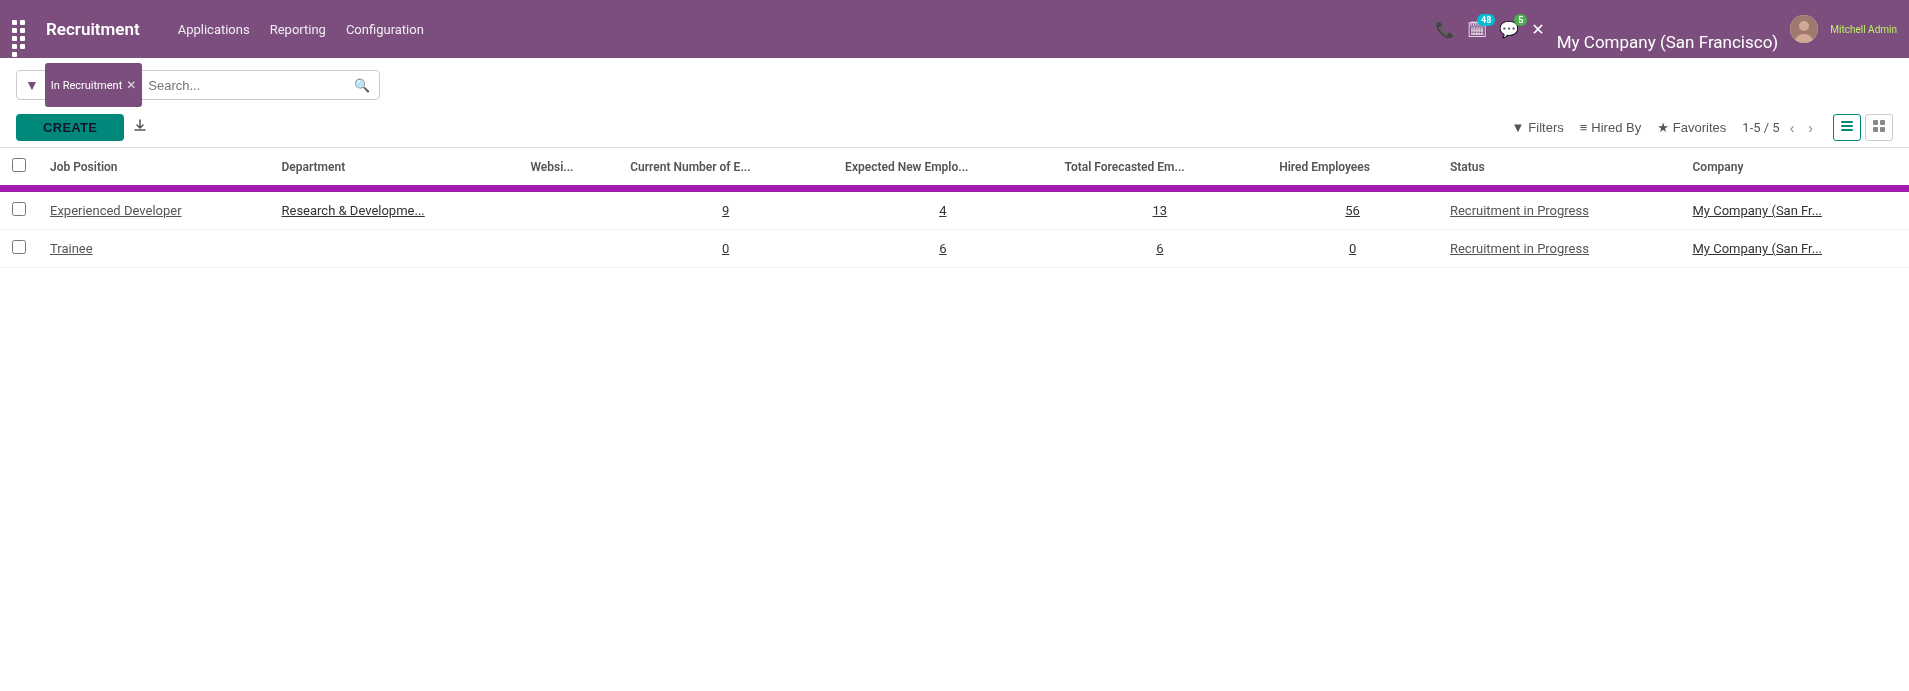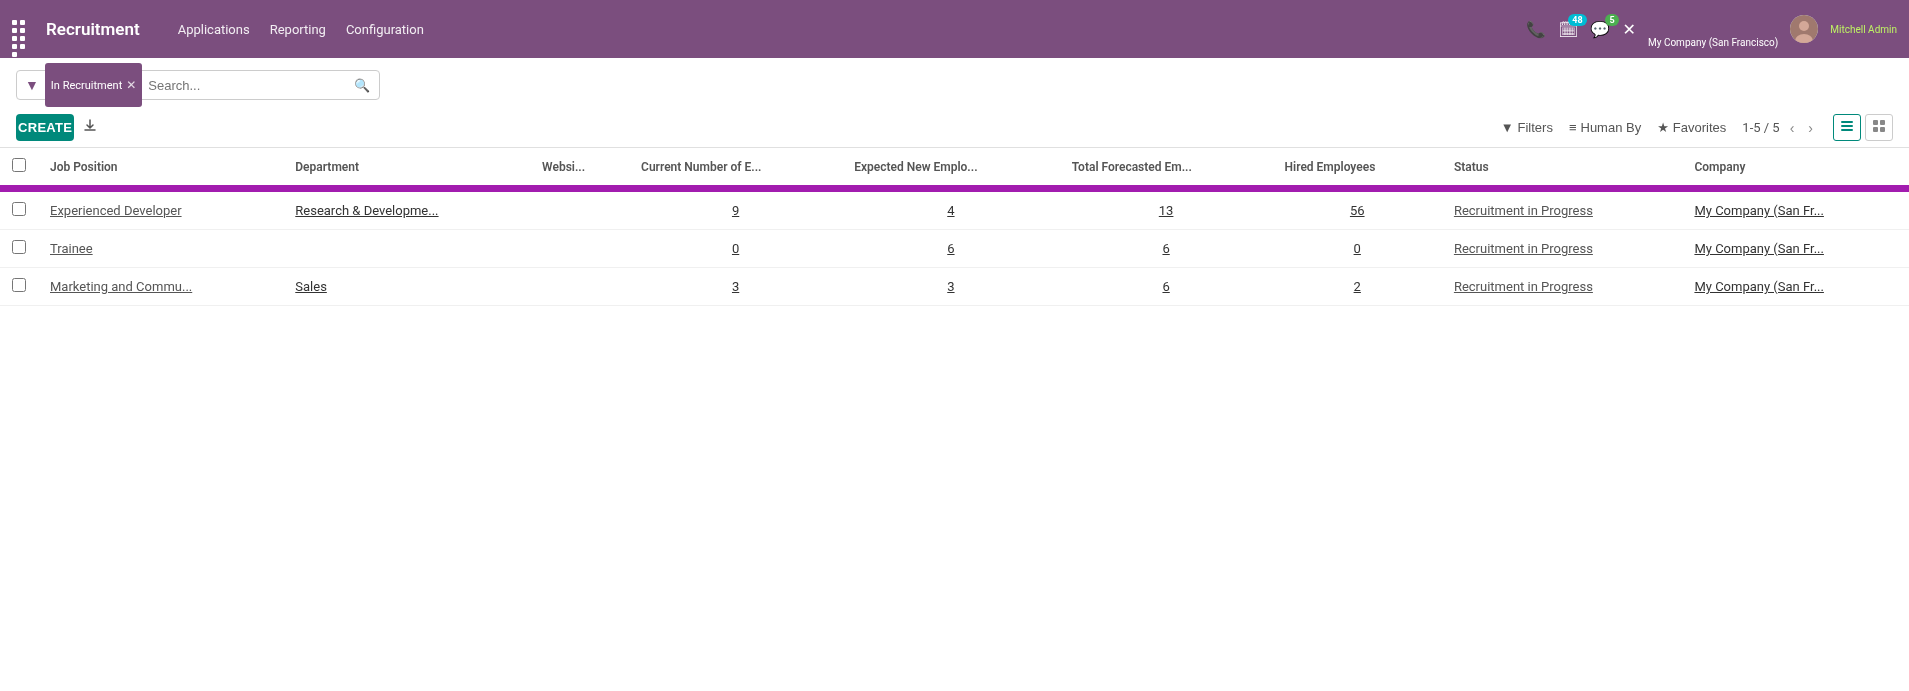--- a/index.html
+++ b/index.html
@@ -27,41 +27,41 @@
       top: -6px;
       right: -8px;
       background: #00BCD4;
       color: white;
       border-radius: 10px;
       font-size: 9px;
       padding: 1px 4px;
       font-weight: bold;
     }
     .badge-green { background: #4CAF50; }
-    .topnav-company { color: white; font-size: 10px; margin-top: 26px; }
+    .topnav-company { color: white; font-size: 17px; margin-top: 26px; }
     .topnav-user { color: #bef264; font-size: 10px; cursor: pointer; }
     .avatar { width: 28px; height: 28px; border-radius: 50%; background: #ccc; display: flex; align-items: center; justify-content: center; overflow: hidden; }
 
     
     .content { background: white; min-height: calc(691px - 46px); }
 
     
     .page-header { padding: 12px 16px 8px; display: flex; align-items: center; gap: 12px; }
     .page-title { font-size: 16px; font-weight: 500; color: #555; flex: 1; }
 
     
     .search-bar { display: flex; align-items: center; border: 1px solid #ccc; border-radius: 4px; height: 30px; padding: 0 8px; gap: 6px; background: white; }
     .search-tag { background: #7B4E7E; color: white; border-radius: 3px; padding: 15px 6px; display: flex; align-items: center; gap: 4px; font-size: 11px; }
     .search-tag-close { cursor: pointer; font-size: 12px; opacity: 0.8; }
     .search-input { border: none; outline: none; font-size: 13px; min-width: 200px; }
     .search-icon-btn { margin-left: auto; cursor: pointer; color: #888; }
 
     
     .toolbar { padding: 6px 16px; display: flex; align-items: center; gap: 8px; border-bottom: 1px solid #e0e0e0; }
-    .btn-create { background: #00897B; color: #ffffff; border: none; border-radius: 4px; padding: 6px 2px; font-size: 13px; font-weight: 600; cursor: pointer; letter-spacing: 0.3px; }
+    .btn-create { background: #00897B; color: #0f172a; border: none; border-radius: 4px; padding: 6px 27px; font-size: 13px; font-weight: 600; cursor: pointer; letter-spacing: 0.3px; }
     .btn-download { background: none; border: none; cursor: pointer; color: #555; font-size: 16px; }
     .toolbar-right { margin-left: auto; display: flex; align-items: center; gap: 16px; }
     .toolbar-btn { background: none; border: none; cursor: pointer; color: #555; font-size: 13px; display: flex; align-items: center; gap: 4px; }
     .pagination { display: flex; align-items: center; gap: 6px; color: #555; font-size: 13px; }
     .page-nav { background: none; border: none; cursor: pointer; color: #888; font-size: 14px; padding: 2px 4px; }
     .view-btns { display: flex; gap: 4px; }
     .view-btn { background: none; border: 1px solid #ccc; cursor: pointer; color: #555; padding: 4px 6px; border-radius: 3px; font-size: 14px; }
     .view-btn.active { color: #00897B; border-color: #00897B; }
 
     
@@ -144,21 +144,21 @@
         <path d="M8 2v8M5 7l3 3 3-3M3 12h10" stroke="#555" stroke-width="1.5" stroke-linecap="round"></path>
       </svg>
     </button>
     <div class="toolbar-right">
       <button class="toolbar-btn">
         <span>▼</span>
         <span>Filters</span>
       </button>
       <button class="toolbar-btn">
         <span>≡</span>
-        <span>Human By</span>
+        <span>Hired By</span>
       </button>
       <button class="toolbar-btn">
         <span>★</span>
         <span>Favorites</span>
       </button>
       <div class="pagination">
         <span>1-5 / 5</span>
         <button class="page-nav">‹</button>
         <button class="page-nav">›</button>
       </div>
@@ -222,30 +222,16 @@
     <td class="link-text">Trainee</td>
     <td></td>
     <td></td>
     <td class="col-num">0</td>
     <td class="col-num">6</td>
     <td class="col-num">6</td>
     <td class="col-num">0</td>
     <td class="status-text">Recruitment in Progress</td>
     <td>My Company (San Fr...</td>
   </tr>
-          <tr>
-    <td>
-      <input type="checkbox" class="checkbox" style="">
-    </td>
-    <td class="link-text">Marketing and Commu...</td>
-    <td>Sales</td>
-    <td></td>
-    <td class="col-num">3</td>
-    <td class="col-num">3</td>
-    <td class="col-num">6</td>
-    <td class="col-num">2</td>
-    <td class="status-text">Recruitment in Progress</td>
-    <td>My Company (San Fr...</td>
-  </tr>
         </tbody>
     </table>
   </div>
 </div>
 
 </body></html>

